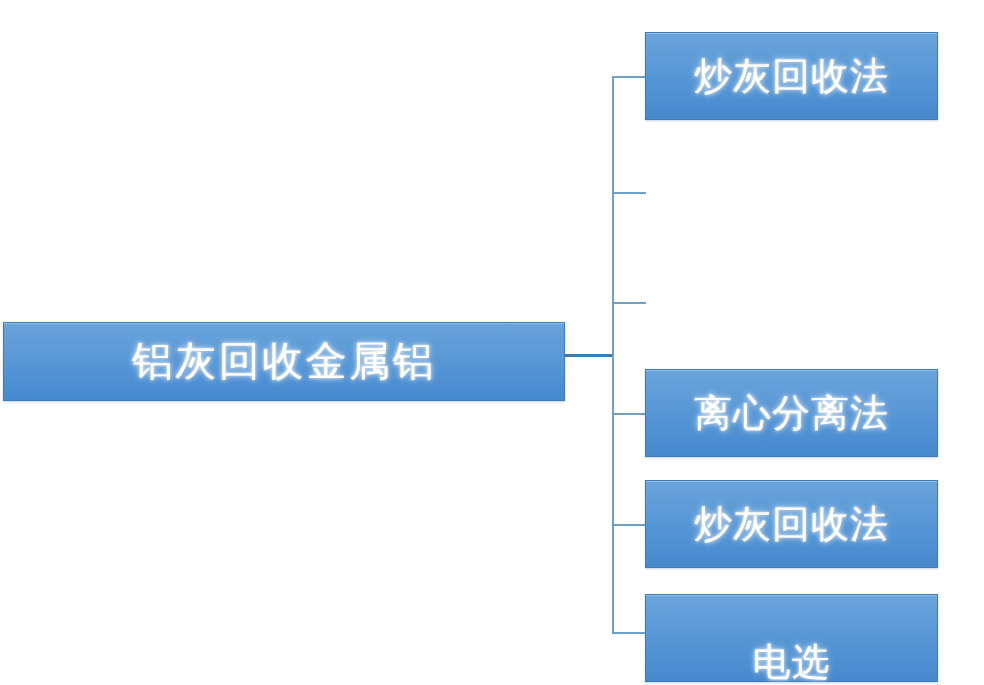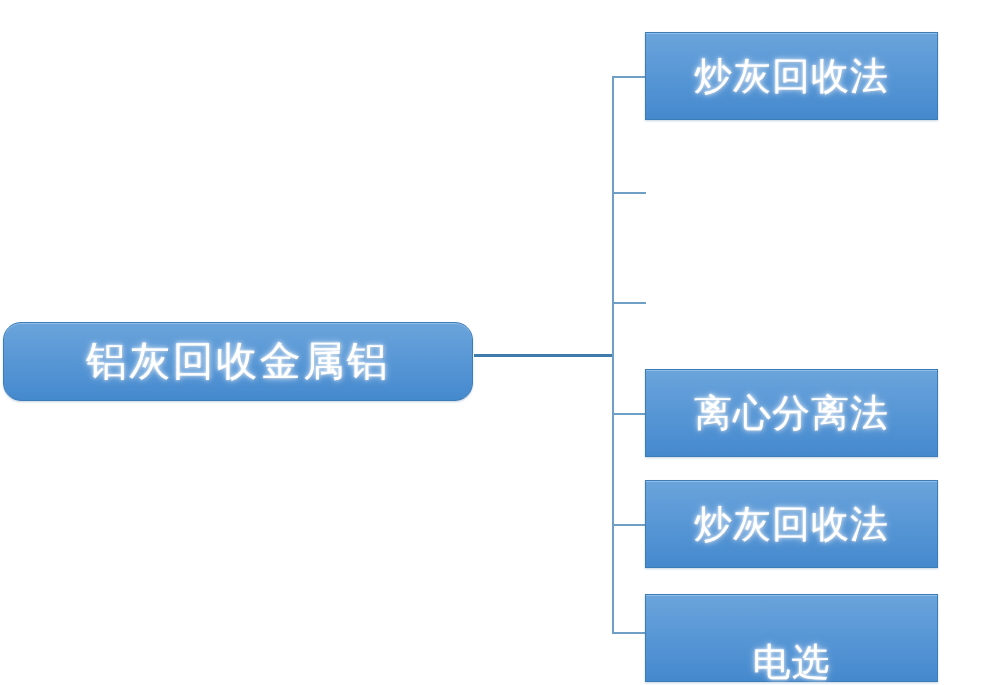--- a/index.html
+++ b/index.html
@@ -37,24 +37,23 @@
        0 0 9px rgba(220,238,255,0.55),
        1px 1px 1px rgba(40,80,130,0.35);
     box-shadow:
        inset 0 1px 0 rgba(255,255,255,0.28),
        0 1px 2px rgba(60,110,160,0.30);
   }
 
   .node-root {
     left: 3px;
     top: 322px;
-    width: 470px;
+    width: 562px;
     height: 79px;
     font-size: 41px;
-    border-radius: 18px;
   }
 
   .node-child {
     left: 645px;
     width: 293px;
     height: 88px;
   }
 
   .node-child .node-label { font-size: 38px; }
 

